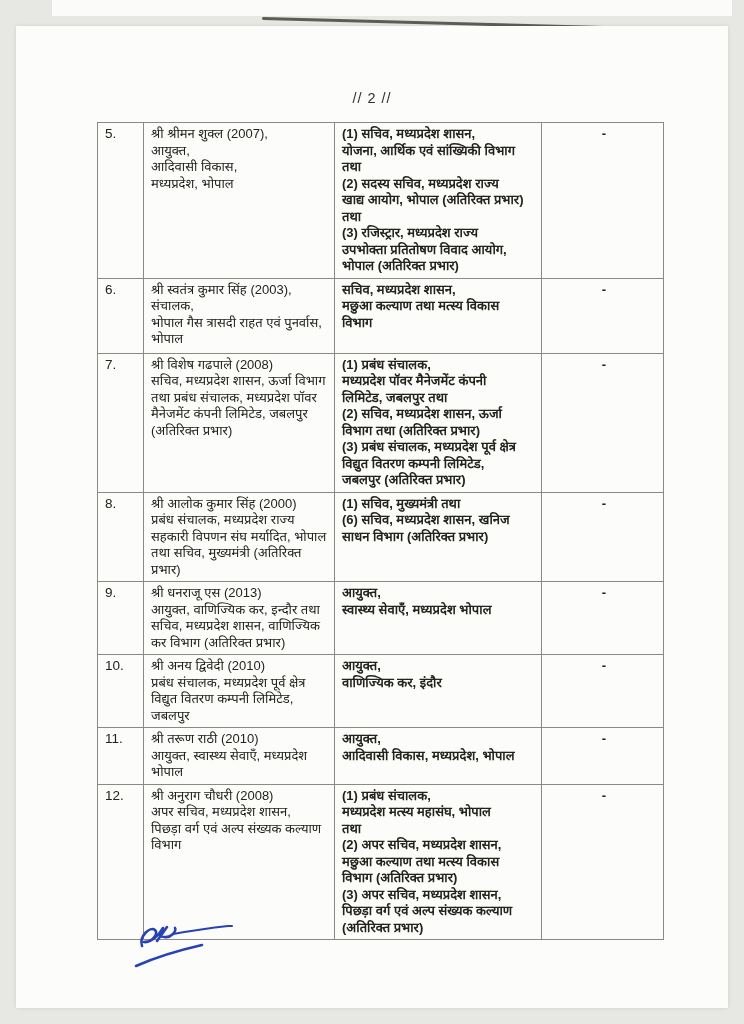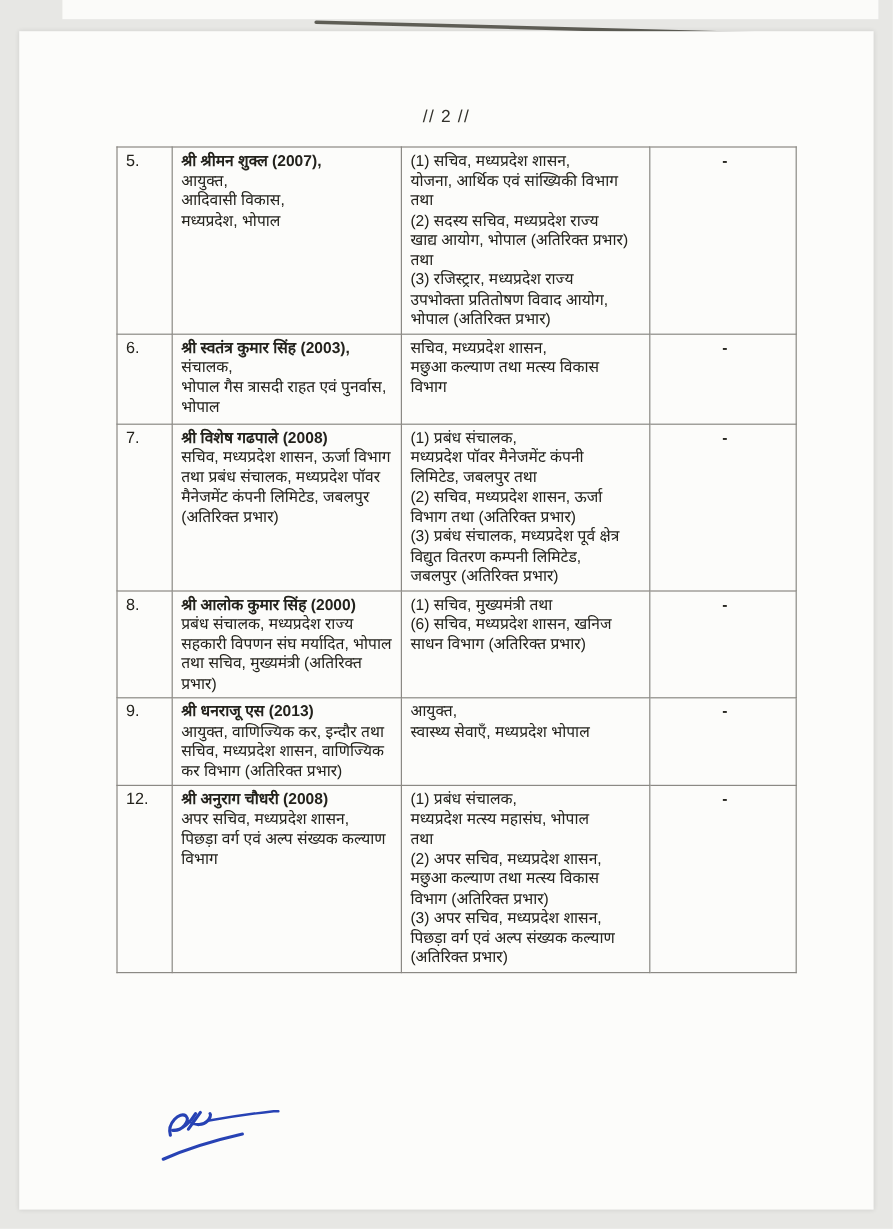--- a/index.html
+++ b/index.html
@@ -37,23 +37,23 @@
     width: 566px;
     font-size: 13px; line-height: 16.5px; color: #23221c;
   }
   table.doc td {
     border: 1px solid #8b8984;
     vertical-align: top;
     padding: 3px 4px 3px 7px;
     overflow: hidden;
   }
   td.c-serial { padding-left: 9px; font-size: 13.5px; }
-  td.c-officer .officer-title { display: block; font-weight: bold; }
+  td.c-officer .officer-title { display: block; font-weight: normal; }
   td.c-officer .officer-details { display: block; white-space: pre-line; }
-  td.c-assign { white-space: pre-line; }
+  td.c-assign { white-space: pre-line; font-weight: bold; }
   td.c-remark { text-align: center; padding-left: 2px; font-weight: bold; }
   .signature { position: absolute; left: 112px; top: 890px; }
 </style>
 </head>
 <body>
 
 <div class="canvas">
   <div class="prev-edge"></div>
   <div class="scan-line"></div>
 
@@ -138,20 +138,43 @@
           <td class="c-officer">
             <span class="officer-title">श्री धनराजू एस (2013)</span>
             <span class="officer-details">आयुक्त, वाणिज्यिक कर, इन्दौर तथा
 सचिव, मध्यप्रदेश शासन, वाणिज्यिक
 कर विभाग (अतिरिक्त प्रभार)</span>
           </td>
           <td class="c-assign">आयुक्त,
 स्वास्थ्य सेवाएँ, मध्यप्रदेश भोपाल</td>
           <td class="c-remark">-</td>
         </tr>
+        <tr style="height:67px">
+          <td class="c-serial">10.</td>
+          <td class="c-officer">
+            <span class="officer-title">श्री अनय द्विवेदी (2010)</span>
+            <span class="officer-details">प्रबंध संचालक, मध्यप्रदेश पूर्व क्षेत्र
+विद्युत वितरण कम्पनी लिमिटेड,
+जबलपुर</span>
+          </td>
+          <td class="c-assign">आयुक्त,
+वाणिज्यिक कर, इंदौर</td>
+          <td class="c-remark">-</td>
+        </tr>
+        <tr style="height:55px">
+          <td class="c-serial">11.</td>
+          <td class="c-officer">
+            <span class="officer-title">श्री तरूण राठी (2010)</span>
+            <span class="officer-details">आयुक्त, स्वास्थ्य सेवाएँ, मध्यप्रदेश
+भोपाल</span>
+          </td>
+          <td class="c-assign">आयुक्त,
+आदिवासी विकास, मध्यप्रदेश, भोपाल</td>
+          <td class="c-remark">-</td>
+        </tr>
         <tr style="height:155px">
           <td class="c-serial">12.</td>
           <td class="c-officer">
             <span class="officer-title">श्री अनुराग चौधरी (2008)</span>
             <span class="officer-details">अपर सचिव, मध्यप्रदेश शासन,
 पिछड़ा वर्ग एवं अल्प संख्यक कल्याण
 विभाग</span>
           </td>
           <td class="c-assign">(1) प्रबंध संचालक,
 मध्यप्रदेश मत्स्य महासंघ, भोपाल

